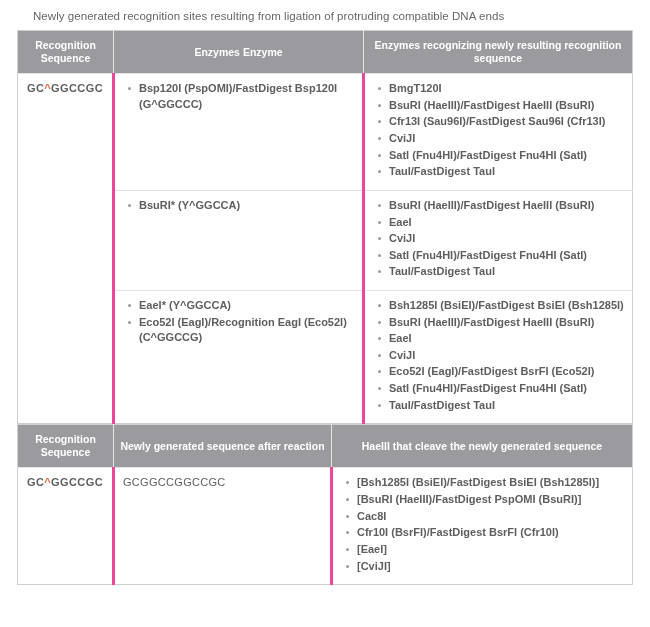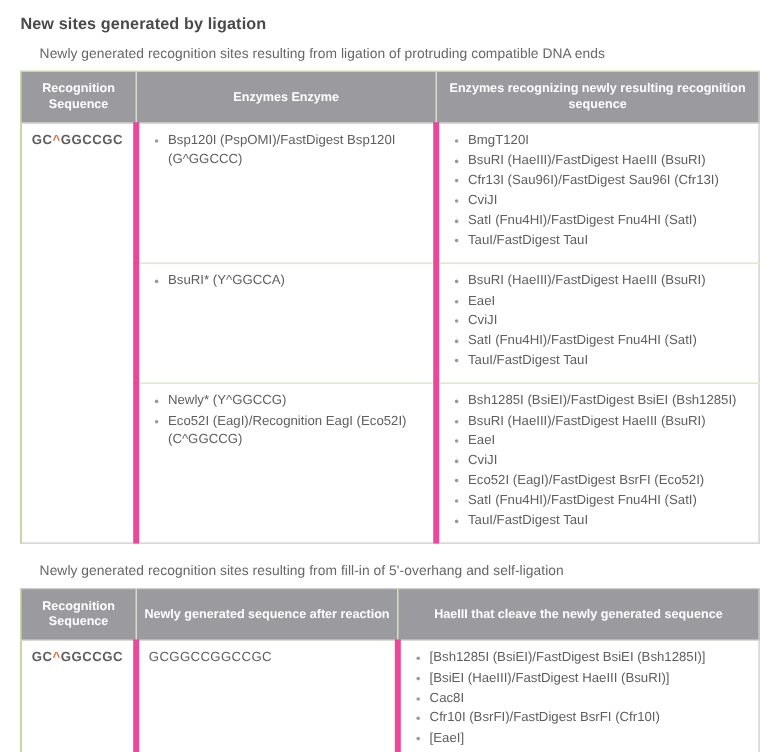--- a/index.html
+++ b/index.html
@@ -25,38 +25,38 @@
     margin:0 0 8px 16px;
     letter-spacing:.05px;
   }
   .section-caption.second{ margin-top:17px; }
 
   table.ds{
     border-collapse:collapse;
     table-layout:fixed;
     width:615px;
     border:1px solid #cfcfcf;
-    background:#84cc16;
+    background:#4c1d95;
   }
   table.ds th{
     background:#9b9b9f;
     color:#ffffff;
     font-size:10.5px;
     font-weight:bold;
     text-align:center;
     padding:8px 6px;
     line-height:1.25;
     border-right:1px solid #e6e6e6;
     vertical-align:middle;
   }
   table.ds th:last-child{ border-right:none; }
 
   table.ds td{
     border-top:1px solid #e3e3e3;
-    border-right:5px solid #ec4899;
+    border-right:3px solid #ec4899;
     vertical-align:top;
     padding:7px 8px 9px 8px;
     font-size:11px;
     line-height:1.42;
     color:#5e5e5e;
     background:#ffffff;
   }
   table.ds td:last-child{ border-right:none; }
 
   td.seqcell{
@@ -69,20 +69,21 @@
     padding-top:9px;
     border-right:1px solid #e6e6e6;
     border-top:1px solid #e6e6e6;
   }
   td.seqcell .cut{ color:#e8673d; font-weight:bold; }
 
   ul.enz{
     margin:0;
     padding:0 0 0 14px;
     list-style:none;
+    font-weight:bold;
   }
   ul.enz li{
     position:relative;
     padding:0 0 0 2px;
     margin:0 0 1px 0;
   }
   ul.enz li:before{
     content:"";
     position:absolute;
     left:-9px; top:6px;
@@ -104,21 +105,20 @@
 
   .t2col1{ width:96px; }
   .t2col2{ width:218px; }
   .t2col3{ width:301px; }
 </style>
 </head>
 <body>
 
 <div class="page">
 
-  <div class="page-title">New sites generated by ligation</div>
 
   <div class="section-caption">Newly generated recognition sites resulting from ligation of protruding compatible DNA ends</div>
 
   <table class="ds">
     <colgroup>
         <col class="col1">
         <col class="col2">
         <col class="col3">
       </colgroup>
     <thead>
@@ -161,40 +161,39 @@
             <li>EaeI</li>
             <li>CviJI</li>
             <li>SatI (Fnu4HI)/FastDigest Fnu4HI (SatI)</li>
             <li>TauI/FastDigest TauI</li>
           </ul>
         </td>
       </tr>
       <tr>
         <td>
           <ul class="enz">
-            <li>Newly* (Y^GGCCG)</li>
+            <li>EaeI* (Y^GGCCA)</li>
             <li>Eco52I (EagI)/Recognition EagI (Eco52I) (C^GGCCG)</li>
           </ul>
         </td>
         <td>
           <ul class="enz">
             <li>Bsh1285I (BsiEI)/FastDigest BsiEI (Bsh1285I)</li>
             <li>BsuRI (HaeIII)/FastDigest HaeIII (BsuRI)</li>
             <li>EaeI</li>
             <li>CviJI</li>
             <li>Eco52I (EagI)/FastDigest BsrFI (Eco52I)</li>
             <li>SatI (Fnu4HI)/FastDigest Fnu4HI (SatI)</li>
             <li>TauI/FastDigest TauI</li>
           </ul>
         </td>
       </tr>
     </tbody>
   </table>
 
-  <div class="section-caption second">Newly generated recognition sites resulting from fill-in of 5'-overhang and self-ligation</div>
 
   <table class="ds">
     <colgroup>
         <col class="t2col1">
         <col class="t2col2">
         <col class="t2col3">
       </colgroup>
     <thead>
       <tr>
         <th>Recognition Sequence</th>
@@ -204,21 +203,21 @@
     </thead>
     <tbody>
       <tr>
         <td class="seqcell">
           <span>GC</span><span class="cut">^</span><span>GGCCGC</span>
         </td>
         <td class="plainseq">GCGGCCGGCCGC</td>
         <td>
           <ul class="enz">
             <li>[Bsh1285I (BsiEI)/FastDigest BsiEI (Bsh1285I)]</li>
-            <li>[BsiEI (HaeIII)/FastDigest HaeIII (BsuRI)]</li>
+            <li>[BsuRI (HaeIII)/FastDigest PspOMI (BsuRI)]</li>
             <li>Cac8I</li>
             <li>Cfr10I (BsrFI)/FastDigest BsrFI (Cfr10I)</li>
             <li>[EaeI]</li>
             <li>[CviJI]</li>
 
           </ul>
         </td>
       </tr>
     </tbody>
   </table>

